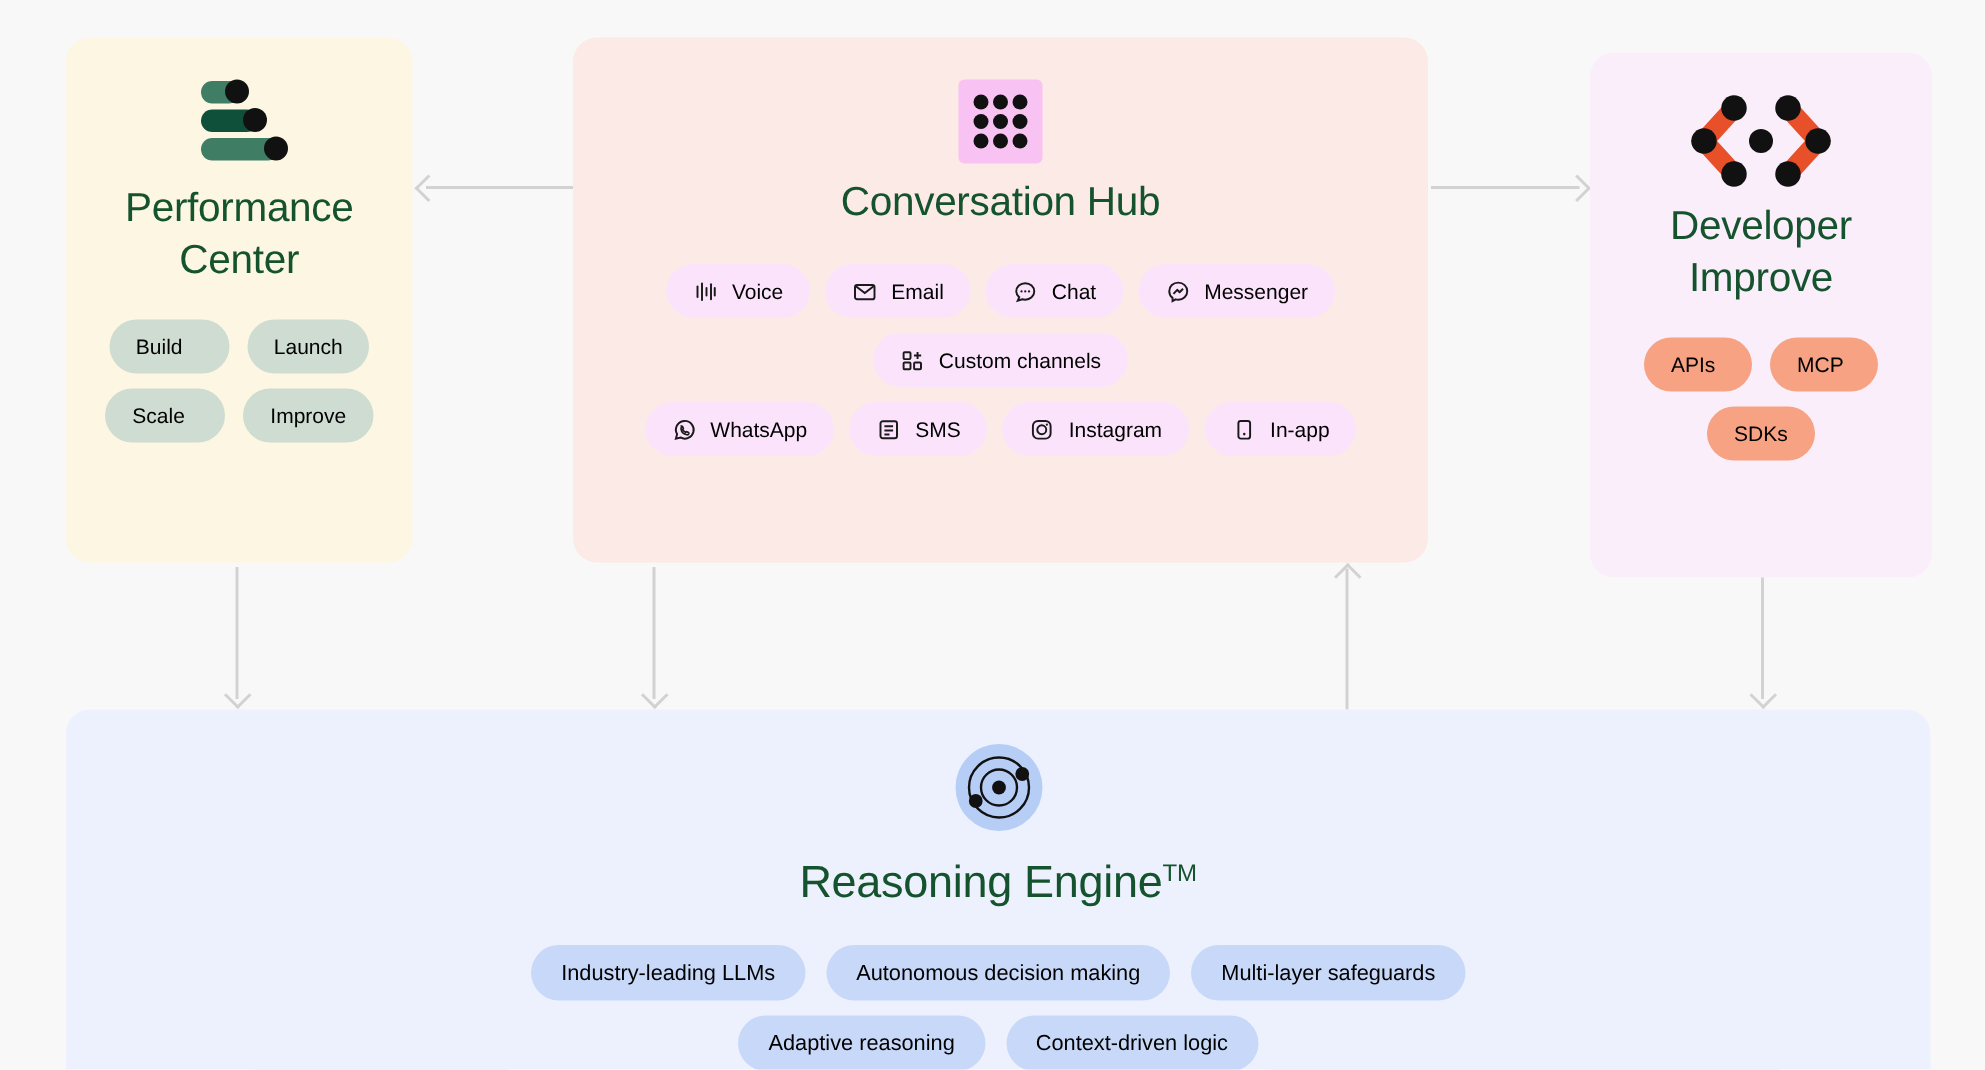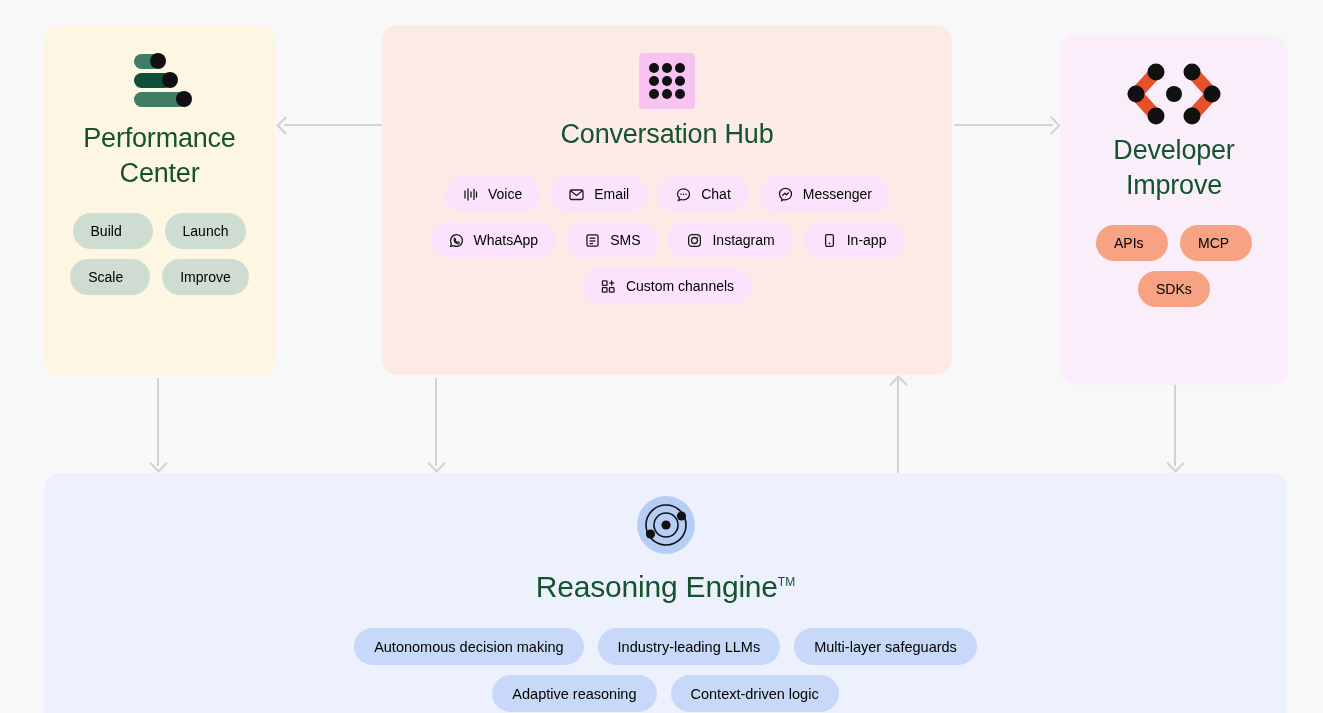--- a/index.html
+++ b/index.html
@@ -42,21 +42,21 @@
   
   #reason-icon { margin-top: 22px; }
 
   
   .panel-title {
     text-align: center; font-size: 27px; line-height: 35px;
     color: #14532d; font-weight: 400; margin-top: 8px;
     letter-spacing: -0.2px;
   }
   #reasoning-title { font-size: 30px; margin-top: 10px; }
-  #reasoning-title sup { font-size: 12px; vertical-align: super; letter-spacing: 0; }
+  #reasoning-title sup { font-size: 16px; vertical-align: super; letter-spacing: 0; }
 
   
   .chip-rows { margin-top: 22px; }
   .chip-row { display: flex; justify-content: center; flex-wrap: nowrap; margin-bottom: 10px; }
   .chip {
     display: inline-flex; align-items: center; gap: 9px;
     border-radius: 20px; font-size: 14px; color: #000000;
     height: 36px; padding: 0 18px; white-space: nowrap;
   }
   .chip.green  { background: #cfdcd2; justify-content: flex-start; min-width: 80px; margin: 0 6px; }
@@ -219,73 +219,73 @@
             </svg>
           </span>
           <span>Messenger</span>
         </div>
       </div>
 
       <div class="chip-row">
         <div class="chip pink">
           <span class="chip-ico">
             <svg width="17" height="17" viewBox="0 0 17 17" fill="none" stroke="#1a1a1a" stroke-width="1.3">
-              <path d="M8.5 2.6a5.9 5.9 0 0 0-5.1 8.85L2.6 14.4l3.05-.77A5.9 5.9 0 1 0 8.5 2.6z"></path>
-              <path d="M6.4 6.1c.25-.05.5.05.65.3l.5.95c.1.2.05.45-.1.6l-.35.35c.45.85 1.1 1.5 1.95 1.95l.35-.35c.15-.15.4-.2.6-.1l.95.5c.25.15.35.4.3.65-.15.6-.7 1-1.35.9-2-.3-3.6-1.9-3.9-3.9-.1-.65.3-1.2.9-1.35z" stroke-width="1.1"></path>
-            </svg>
-          </span>
-          <span>WhatsApp</span>
-        </div>
-
-        <div class="chip pink">
-          <span class="chip-ico">
-            <svg width="17" height="17" viewBox="0 0 17 17" fill="none" stroke="#1a1a1a" stroke-width="1.3">
-              <rect x="3" y="2.8" width="11" height="11.4" rx="1.5"></rect>
-              <line x1="5.6" y1="6.2" x2="11.4" y2="6.2"></line>
-              <line x1="5.6" y1="9" x2="11.4" y2="9"></line>
-              <line x1="5.6" y1="11.6" x2="9" y2="11.6"></line>
-            </svg>
-          </span>
-          <span>SMS</span>
-        </div>
-
-        <div class="chip pink">
-          <span class="chip-ico">
-            <svg width="17" height="17" viewBox="0 0 17 17" fill="none" stroke="#1a1a1a" stroke-width="1.3">
-              <rect x="2.6" y="2.6" width="11.8" height="11.8" rx="3.4"></rect>
-              <circle cx="8.5" cy="8.5" r="3"></circle>
-              <circle cx="11.9" cy="5.1" r="0.72" fill="#1a1a1a" stroke="none"></circle>
-            </svg>
-          </span>
-          <span>Instagram</span>
-        </div>
-
-        <div class="chip pink">
-          <span class="chip-ico">
-            <svg width="17" height="17" viewBox="0 0 17 17" fill="none" stroke="#1a1a1a" stroke-width="1.3">
-              <rect x="4.6" y="2.6" width="7.8" height="11.8" rx="1.6"></rect>
-              <circle cx="8.5" cy="11.4" r="0.85" fill="#1a1a1a" stroke="none"></circle>
-            </svg>
-          </span>
-          <span>In-app</span>
-        </div>
-      </div>
-
-      <div class="chip-row">
-        <div class="chip pink">
-          <span class="chip-ico">
-            <svg width="17" height="17" viewBox="0 0 17 17" fill="none" stroke="#1a1a1a" stroke-width="1.3">
               <rect x="2.4" y="2.8" width="4.6" height="4.6" rx="0.7"></rect>
               <rect x="2.4" y="9.6" width="4.6" height="4.6" rx="0.7"></rect>
               <rect x="9.4" y="9.6" width="4.6" height="4.6" rx="0.7"></rect>
               <line x1="11.7" y1="2.6" x2="11.7" y2="7.4"></line>
               <line x1="9.3" y1="5" x2="14.1" y2="5"></line>
             </svg>
           </span>
           <span>Custom channels</span>
+        </div>
+      </div>
+
+      <div class="chip-row">
+        <div class="chip pink">
+          <span class="chip-ico">
+            <svg width="17" height="17" viewBox="0 0 17 17" fill="none" stroke="#1a1a1a" stroke-width="1.3">
+              <path d="M8.5 2.6a5.9 5.9 0 0 0-5.1 8.85L2.6 14.4l3.05-.77A5.9 5.9 0 1 0 8.5 2.6z"></path>
+              <path d="M6.4 6.1c.25-.05.5.05.65.3l.5.95c.1.2.05.45-.1.6l-.35.35c.45.85 1.1 1.5 1.95 1.95l.35-.35c.15-.15.4-.2.6-.1l.95.5c.25.15.35.4.3.65-.15.6-.7 1-1.35.9-2-.3-3.6-1.9-3.9-3.9-.1-.65.3-1.2.9-1.35z" stroke-width="1.1"></path>
+            </svg>
+          </span>
+          <span>WhatsApp</span>
+        </div>
+
+        <div class="chip pink">
+          <span class="chip-ico">
+            <svg width="17" height="17" viewBox="0 0 17 17" fill="none" stroke="#1a1a1a" stroke-width="1.3">
+              <rect x="3" y="2.8" width="11" height="11.4" rx="1.5"></rect>
+              <line x1="5.6" y1="6.2" x2="11.4" y2="6.2"></line>
+              <line x1="5.6" y1="9" x2="11.4" y2="9"></line>
+              <line x1="5.6" y1="11.6" x2="9" y2="11.6"></line>
+            </svg>
+          </span>
+          <span>SMS</span>
+        </div>
+
+        <div class="chip pink">
+          <span class="chip-ico">
+            <svg width="17" height="17" viewBox="0 0 17 17" fill="none" stroke="#1a1a1a" stroke-width="1.3">
+              <rect x="2.6" y="2.6" width="11.8" height="11.8" rx="3.4"></rect>
+              <circle cx="8.5" cy="8.5" r="3"></circle>
+              <circle cx="11.9" cy="5.1" r="0.72" fill="#1a1a1a" stroke="none"></circle>
+            </svg>
+          </span>
+          <span>Instagram</span>
+        </div>
+
+        <div class="chip pink">
+          <span class="chip-ico">
+            <svg width="17" height="17" viewBox="0 0 17 17" fill="none" stroke="#1a1a1a" stroke-width="1.3">
+              <rect x="4.6" y="2.6" width="7.8" height="11.8" rx="1.6"></rect>
+              <circle cx="8.5" cy="11.4" r="0.85" fill="#1a1a1a" stroke="none"></circle>
+            </svg>
+          </span>
+          <span>In-app</span>
         </div>
       </div>
 
     </div>
   </div>
 
   <div class="panel" id="panel-developer">
     <div class="icon-wrap" id="dev-icon">
       <svg width="100" height="62" viewBox="0 0 100 62">
         <g stroke="#e8502a" stroke-width="13" fill="none" stroke-linecap="butt">
@@ -338,26 +338,26 @@
       </svg>
     </div>
 
     <div class="panel-title" id="reasoning-title">
       <span>Reasoning Engine</span><sup>TM</sup>
     </div>
 
     <div class="chip-rows" style="margin-top:24px;">
       <div class="chip-row">
         <div class="chip blue">
+          <span>Industry-leading LLMs</span>
+        </div>
+        <div class="chip blue">
           <span>Autonomous decision making</span>
         </div>
         <div class="chip blue">
-          <span>Industry-leading LLMs</span>
-        </div>
-        <div class="chip blue">
           <span>Multi-layer safeguards</span>
         </div>
       </div>
       <div class="chip-row">
         <div class="chip blue">
           <span>Adaptive reasoning</span>
         </div>
         <div class="chip blue">
           <span>Context-driven logic</span>
         </div>

